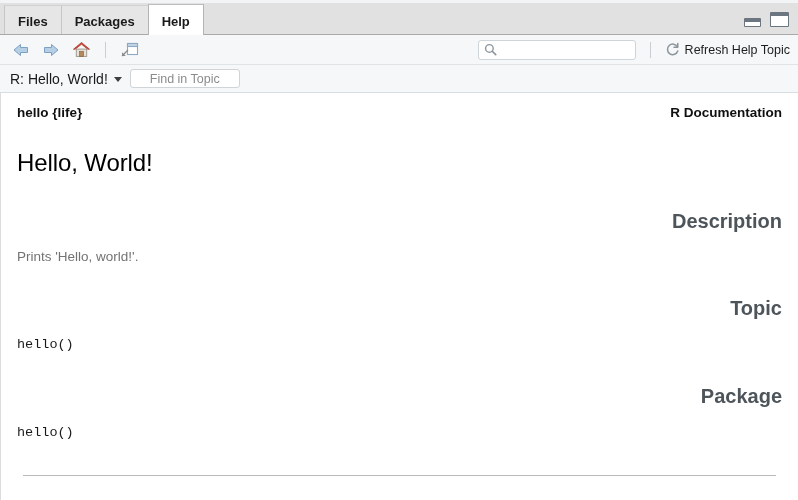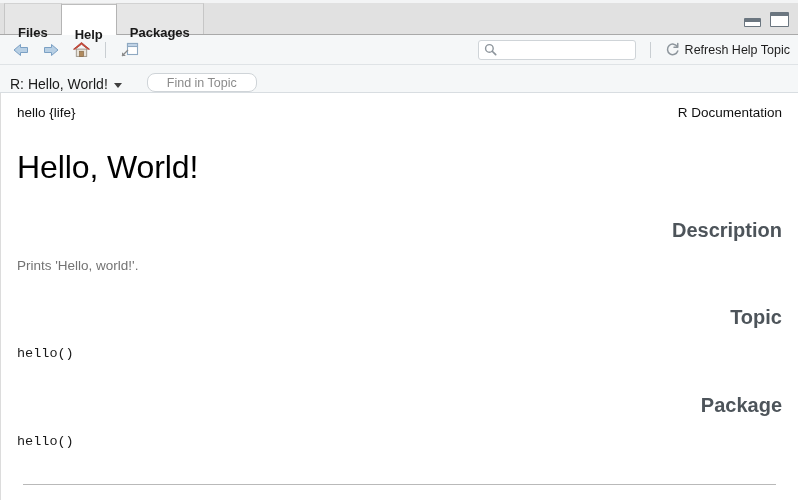--- a/index.html
+++ b/index.html
@@ -39,21 +39,21 @@
   .tabbar::before {
     content: "";
     position: absolute;
     left: 0; right: 0; top: 0;
     height: 3px;
     background: #f3f4f5;
   }
   .tab {
     height: 29px;
     line-height: 28px;
-    padding: 15px 13px;
+    padding: 2px 13px;
     font-size: 13px;
     font-weight: bold;
     color: #1a1a1a;
     background: #e6e6e6;
     border-left: 1px solid #c6c6c6;
     border-right: 1px solid #c6c6c6;
     border-top: 1px solid #d2d2d2;
     box-sizing: border-box;
     position: relative;
     z-index: 1;
@@ -171,25 +171,25 @@
     cursor: default;
     white-space: nowrap;
   }
 
   
   .topicbar {
     height: 28px;
     background: #f5f7f8;
     border-bottom: 1px solid #d8dde1;
     display: flex;
-    align-items: flex-end;
+    align-items: center;
     padding: 0 10px;
     box-sizing: border-box;
     flex: 0 0 auto;
-    gap: 25px;
+    gap: 8px;
   }
   .topic-select {
     display: flex;
     align-items: center;
     gap: 6px;
     font-size: 14px;
     color: #1a1a1a;
     cursor: default;
     white-space: nowrap;
   }
@@ -198,21 +198,21 @@
     border-left: 4px solid transparent;
     border-right: 4px solid transparent;
     border-top: 5px solid #3f3f3f;
     margin-top: 2px;
   }
   .find-input {
     width: 110px;
     height: 19px;
     background: #ffffff;
     border: 1px solid #cfd4d8;
-    border-radius: 8px;
+    border-radius: 3px;
     font-family: "Liberation Sans", sans-serif;
     font-size: 12.5px;
     color: #333;
     text-align: center;
     outline: none;
     box-sizing: border-box;
     padding: 0 4px;
   }
   .find-input::placeholder {
     color: #8b8b8b;
@@ -230,24 +230,25 @@
     box-sizing: border-box;
   }
 
   .doc-header {
     display: flex;
     justify-content: space-between;
     align-items: flex-start;
     padding-top: 12px;
     font-size: 13.5px;
     color: #101010;
+    font-weight: bold;
   }
 
   h1.doc-title {
-    font-size: 32px;
+    font-size: 24px;
     font-weight: normal;
     color: #000000;
     margin: 29px 0 0 0;
     letter-spacing: -0.1px;
   }
 
   h3.section {
     font-size: 20px;
     font-weight: bold;
     color: #4d545a;
@@ -286,22 +287,22 @@
     text-decoration: underline;
   }
 </style>
 </head>
 <body>
 
 <div id="app">
 
   <div class="tabbar">
     <div class="tab">Files</div>
+    <div class="tab">Packages</div>
     <div class="tab active">Help</div>
-    <div class="tab">Packages</div>
 
     <div class="win-controls">
       <div class="ctl-min"></div>
       <div class="ctl-max"></div>
     </div>
   </div>
 
   <div class="toolbar">
     <div class="tb-left">
 

